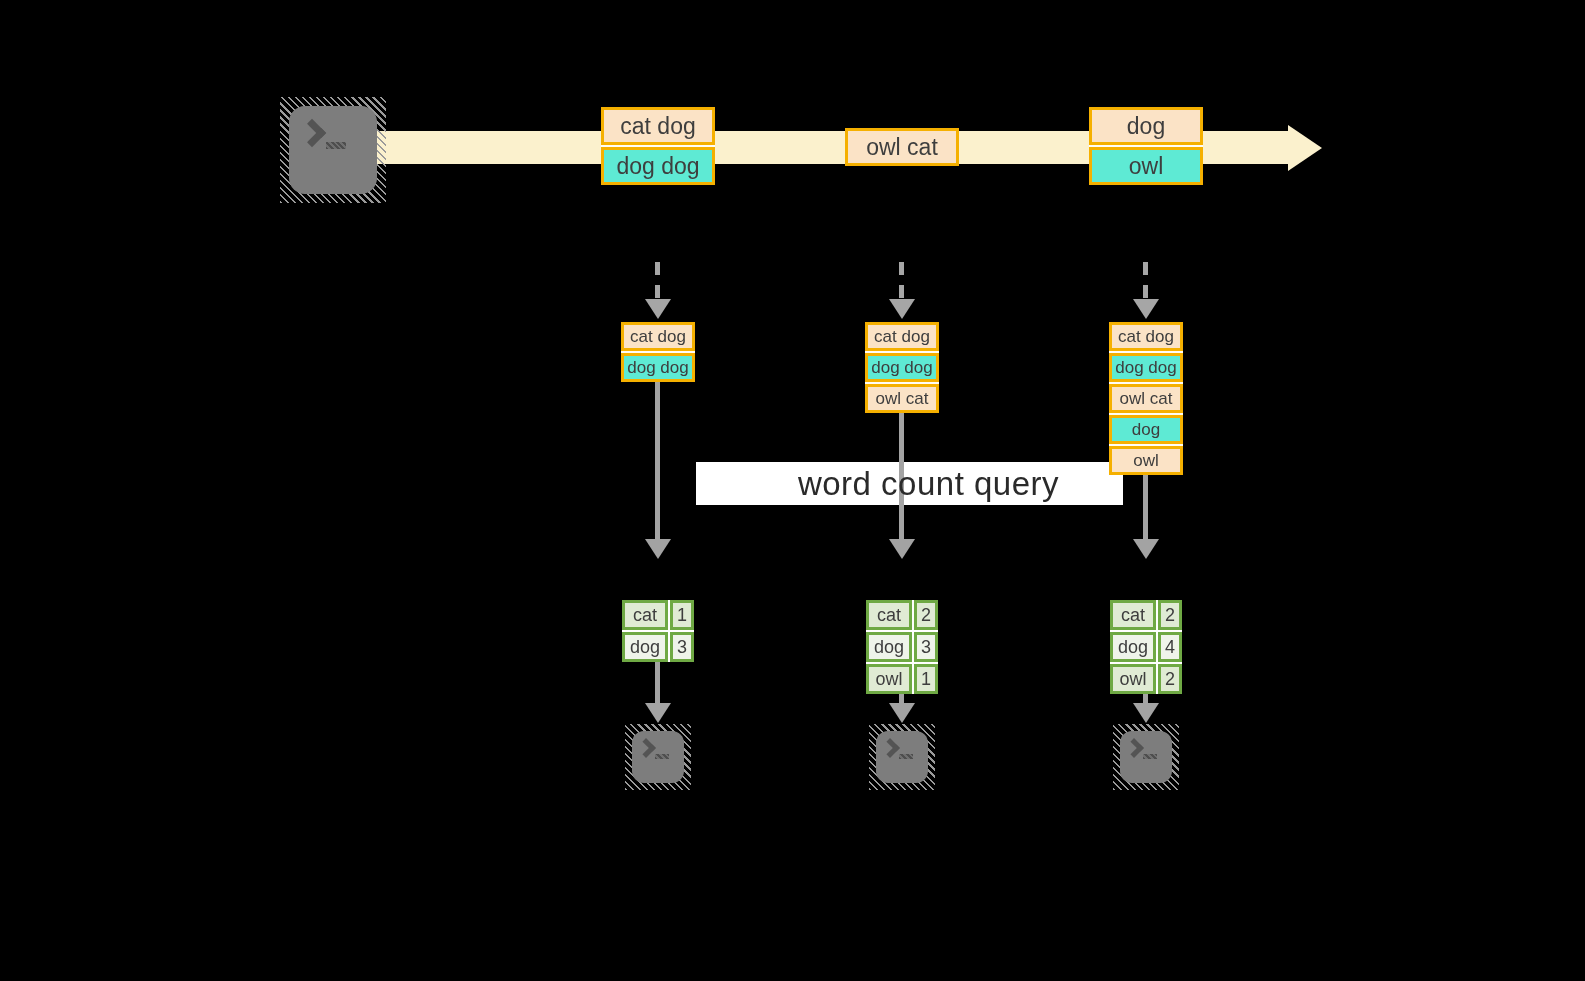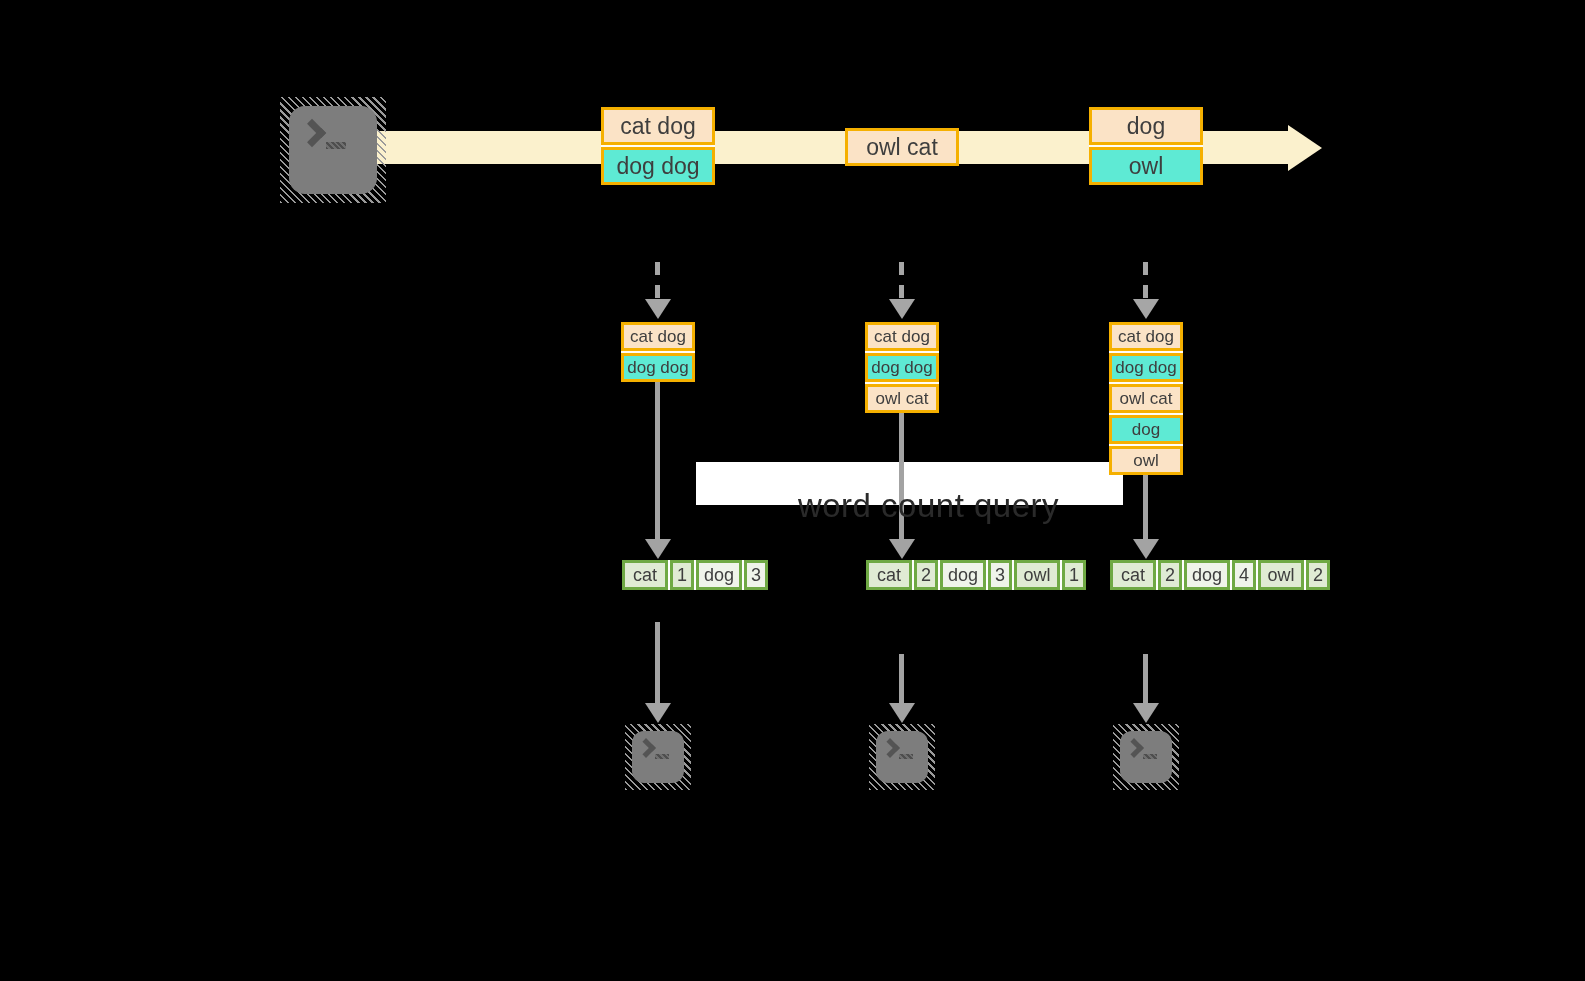--- a/index.html
+++ b/index.html
@@ -29,25 +29,25 @@
   .fill-d{background:#fbe3c6;}
   .fill-l{background:#5eead4;}
 
   
   .dashline{position:absolute;width:5px;background:repeating-linear-gradient(to bottom,#a6a6a6 0 13px,transparent 13px 23px);z-index:2;}
   .solidline{position:absolute;width:5px;background:#a3a3a3;z-index:2;}
   .tri-down{position:absolute;width:0;height:0;border-left:13px solid transparent;border-right:13px solid transparent;border-top:20px solid #a3a3a3;z-index:2;}
 
   
   .band{position:absolute;left:696px;top:462px;width:427px;height:43px;background:#ffffff;z-index:1;}
-  .band-label{position:absolute;left:696px;top:484px;width:465px;height:43px;display:flex;align-items:center;justify-content:center;
+  .band-label{position:absolute;left:696px;top:462px;width:465px;height:43px;display:flex;align-items:center;justify-content:center;
     font-size:33px;color:#2a2a2a;z-index:3;letter-spacing:.5px;}
 
   
-  .gtable{position:absolute;display:flex;flex-direction:row;gap:2px;background:#ffffff;z-index:4;}
+  .gtable{position:absolute;display:flex;flex-direction:column;gap:2px;background:#ffffff;z-index:4;margin-top:40px;}
   .grow{display:flex;gap:2px;}
   .gcell{box-sizing:border-box;border:3px solid #6fa944;height:30px;display:flex;align-items:center;justify-content:center;font-size:18px;}
   .gw{width:46px;}
   .gc{width:24px;}
   .gfill-d{background:#e0ebd4;}
   .gfill-l{background:#eff4ea;}
 </style>
 </head>
 <body>
 

